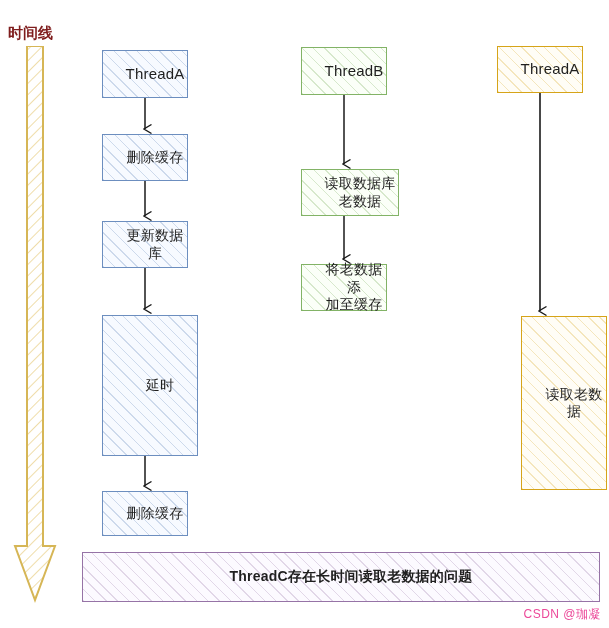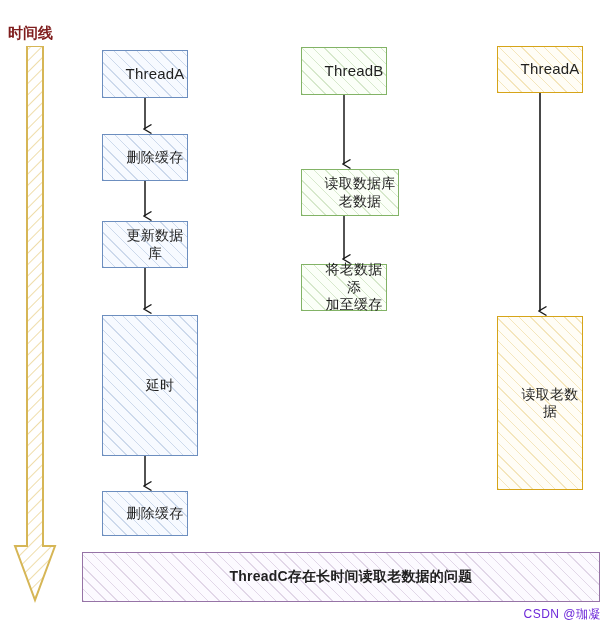--- a/index.html
+++ b/index.html
@@ -98,21 +98,21 @@
     top: 46px;
     width: 56px;
     height: 560px;
     z-index: 2;
   }
   #watermark {
     position: absolute;
     right: 8px;
     bottom: 5px;
     font-size: 12px;
-    color: #6d28d9;
+    color: #ec4899;
     letter-spacing: 0.5px;
     z-index: 5;
   }
   .edges { position: absolute; left:0; top:0; width:609px; height:628px; z-index: 1; }
 </style>
 </head>
 <body>
 
 <div id="canvas">
 
@@ -166,19 +166,19 @@
 
   <div class="node green" style="left:301px; top:264px; width:86px; height:47px;">
     <span style="display:block;">
       <span>将老数据添</span><br>
       <span>加至缓存</span>
     </span>
   </div>
 
   <div class="node orange latin" style="left:497px; top:46px; width:86px; height:47px;">ThreadA</div>
 
-  <div class="node orange" style="left:497px; top:316px; width:86px; height:174px;">读取老数据</div>
+  <div class="node orange" style="left:521px; top:316px; width:86px; height:174px;">读取老数据</div>
 
   <div class="node purple banner-label" style="left:82px; top:552px; width:518px; height:50px;">ThreadC存在长时间读取老数据的问题</div>
 
   <div id="watermark">CSDN @珈凝</div>
 
 </div>
 
 </body></html>

